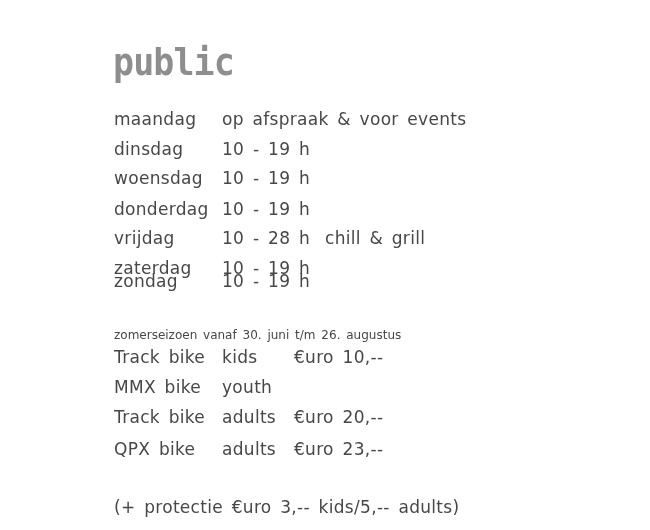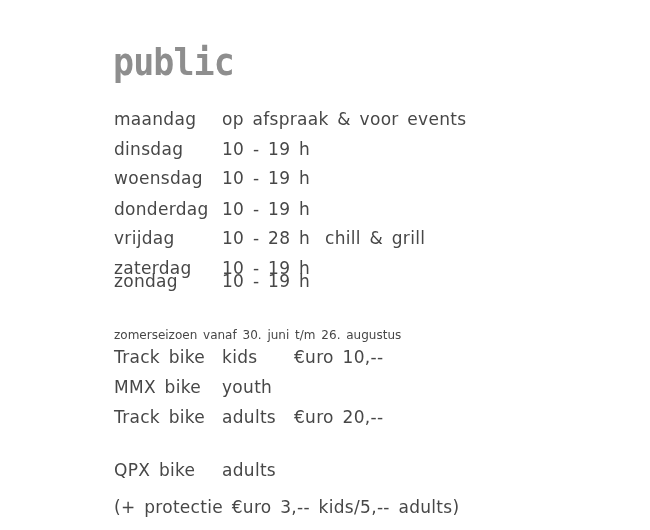--- a/index.html
+++ b/index.html
@@ -115,19 +115,20 @@
   </div>
   <div class="row" style="top:375px">
     <span class="c1">MMX bike</span>
     <span class="c2">youth</span>
   </div>
   <div class="row" style="top:405px">
     <span class="c1">Track bike</span>
     <span class="c2">adults</span>
     <span class="p3">€uro 20,--</span>
   </div>
-  <div class="row" style="top:458px">
+  <div class="row" style="top:437px">
     <span class="c1">QPX bike</span>
     <span class="c2">adults</span>
+    <span class="p3">€uro 23,--</span>
   </div>
 </div>
 
 <div class="footer">(+ protectie €uro 3,-- kids/5,-- adults)</div>
 
 </body></html>

